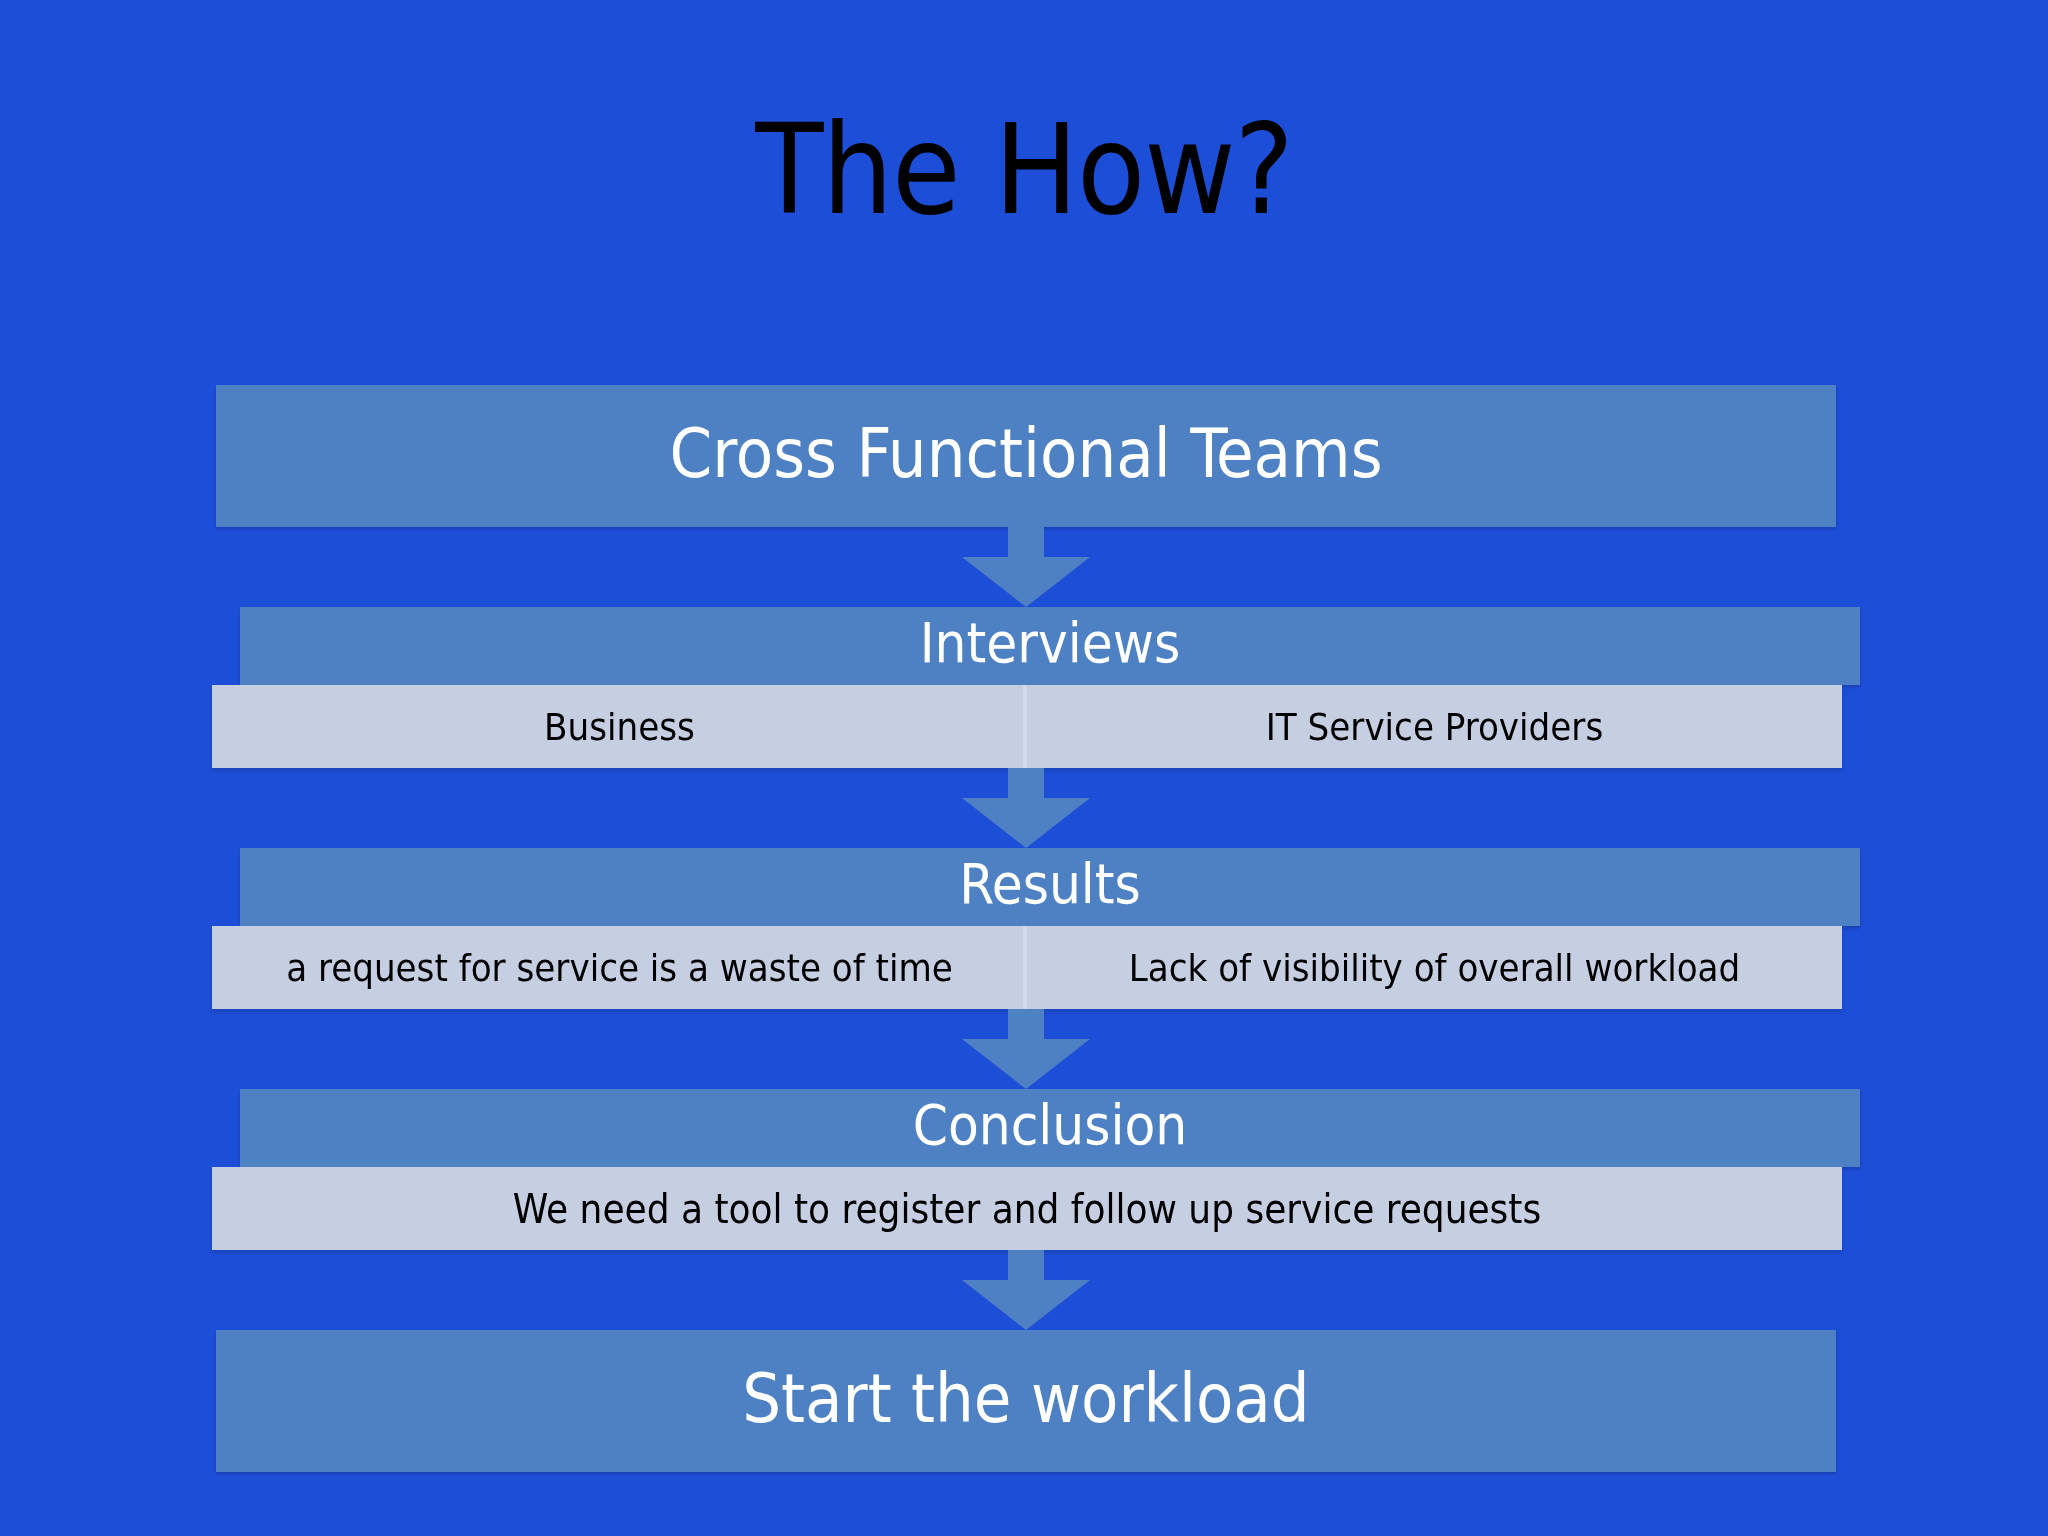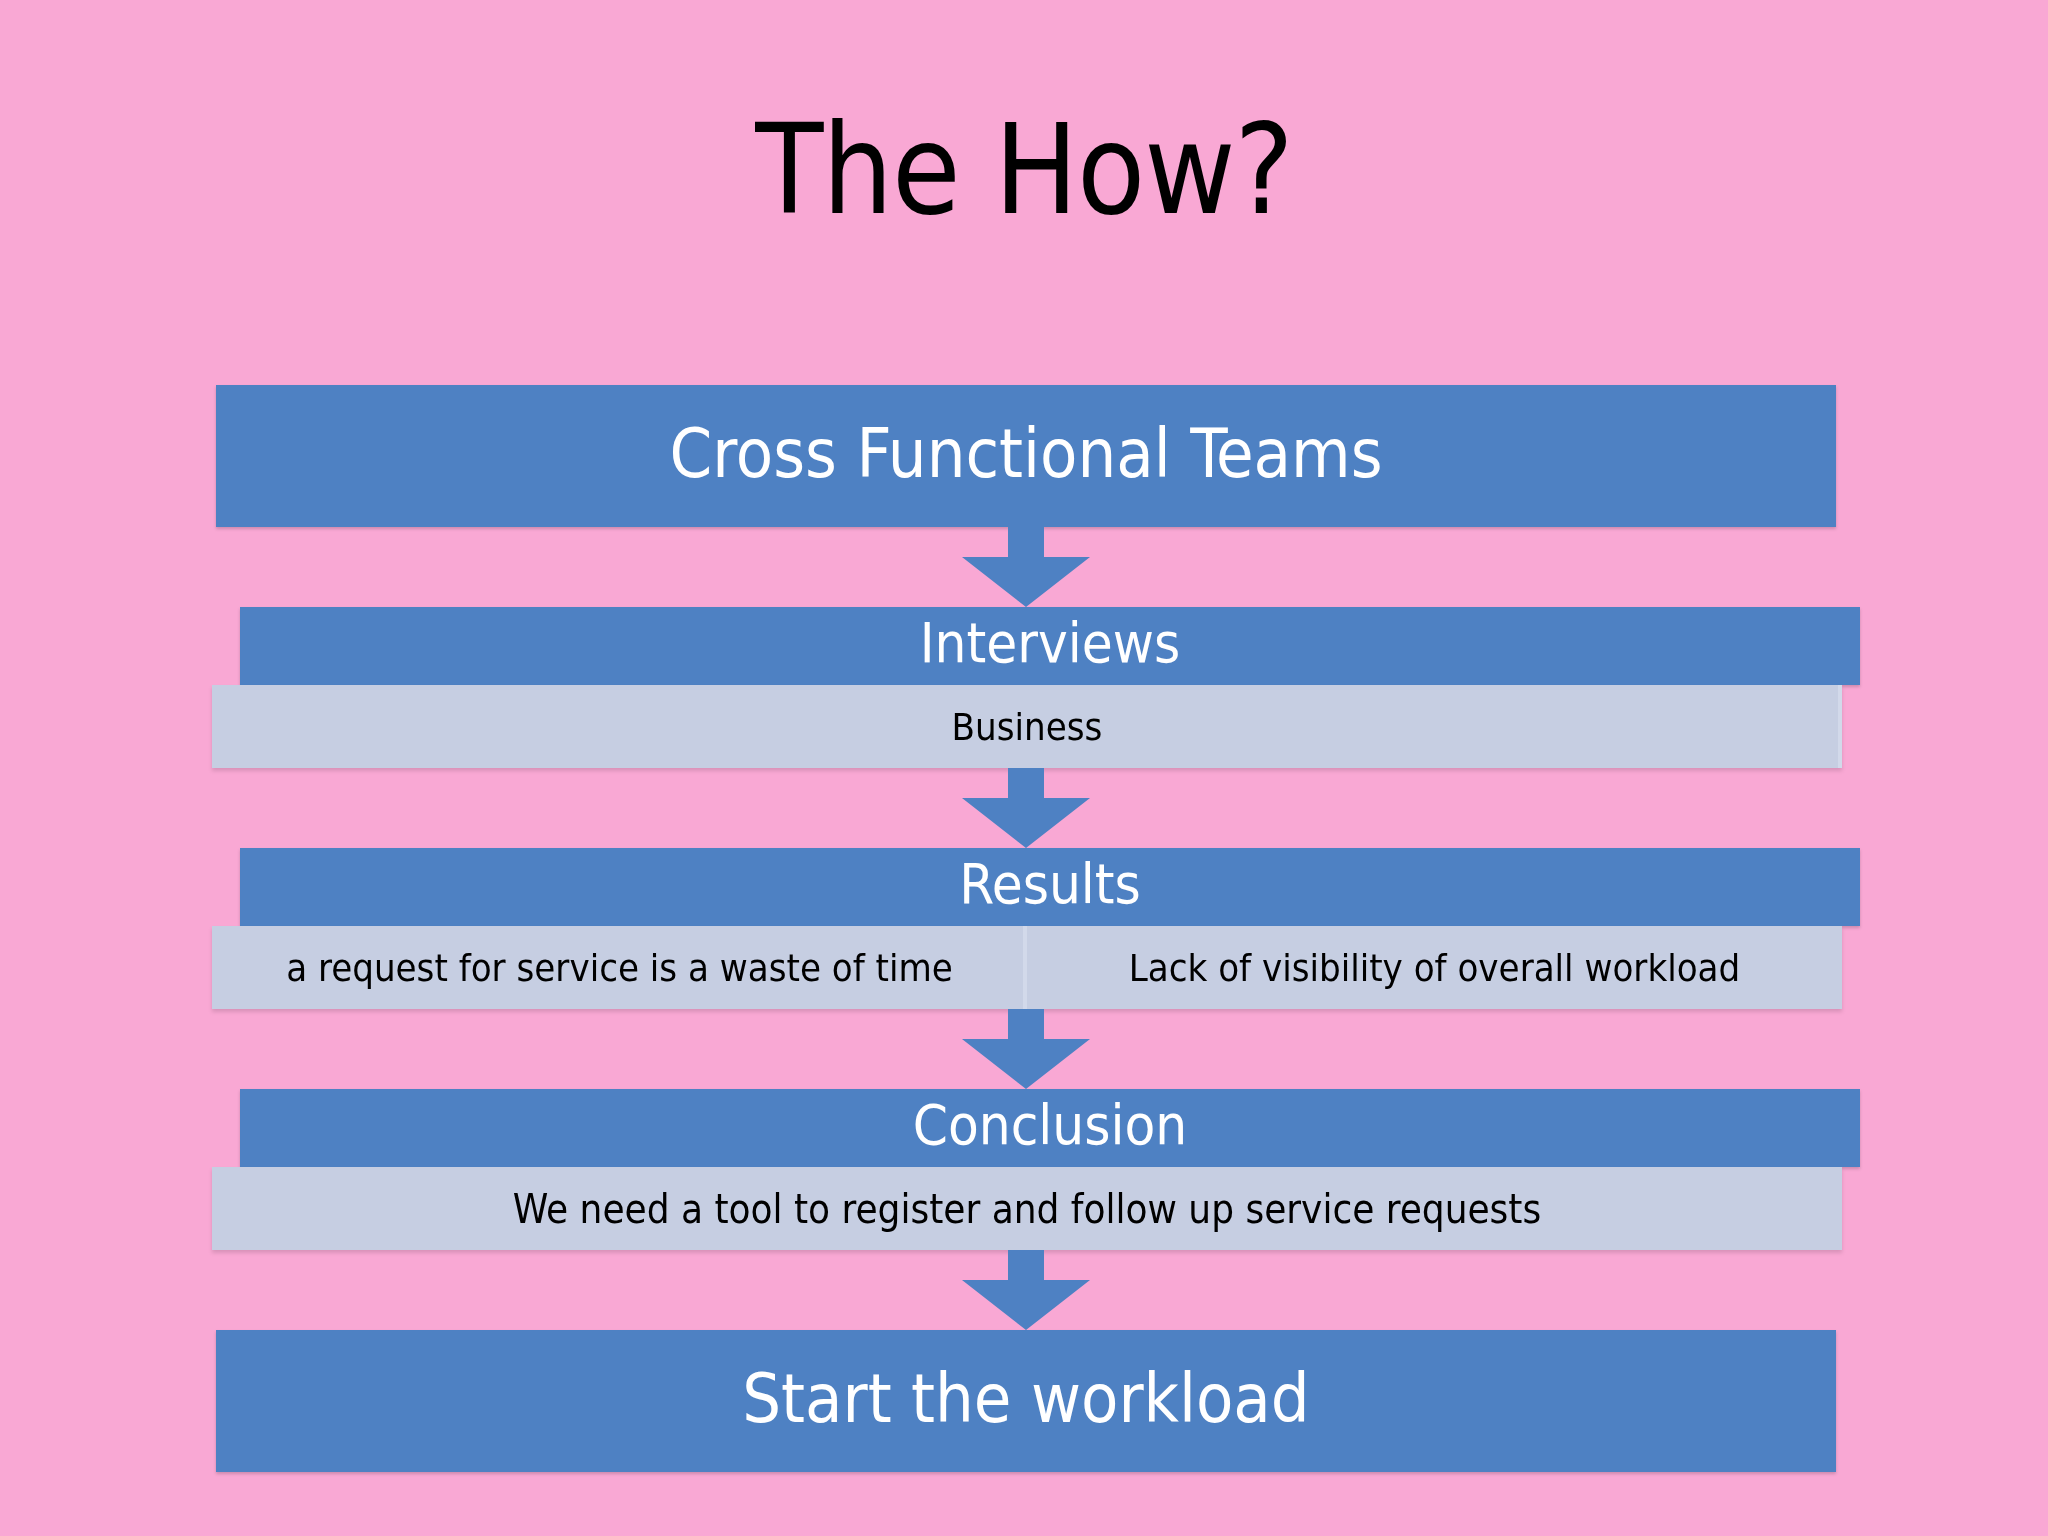--- a/index.html
+++ b/index.html
@@ -12,21 +12,21 @@
     height: 1536px;
     overflow: hidden;
     font-family: "Liberation Sans", sans-serif;
     -webkit-font-smoothing: antialiased;
   }
 
   .slide {
     position: relative;
     width: 2048px;
     height: 1536px;
-    background: #f9a8d4;
+    background: #1d4ed8;
   }
 
   
   .slide-title {
     position: absolute;
     left: 0;
     top: 108px;
     width: 2048px;
     text-align: center;
     font-size: 124px;
@@ -154,20 +154,21 @@
         </svg>
       </div>
     </div>
 
     <div class="stage">
       <div class="band band-short">
         <span class="band-label">Interviews</span>
       </div>
       <div class="subrow">
         <div class="subcell divided">Business</div>
+        <div class="subcell">IT Service Providers</div>
       </div>
     </div>
 
     <div class="connector">
       <div class="arrow">
         <svg width="128" height="80" viewBox="0 0 128 80" xmlns="http://www.w3.org/2000/svg">
           <polygon points="46,0 82,0 82,30 128,30 64,80 0,30 46,30" fill="#4E81C3"></polygon>
         </svg>
       </div>
     </div>

